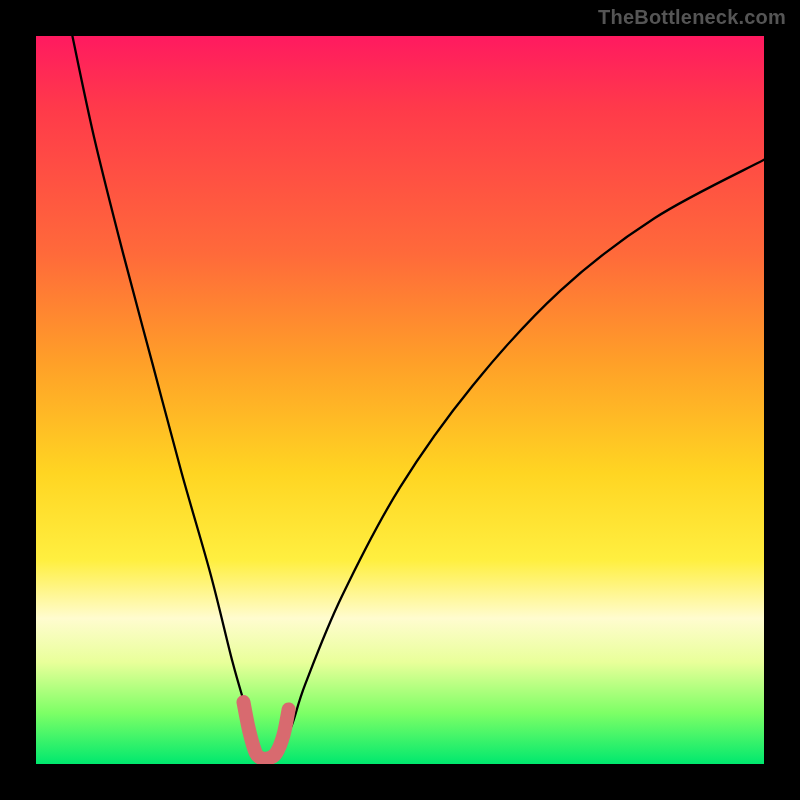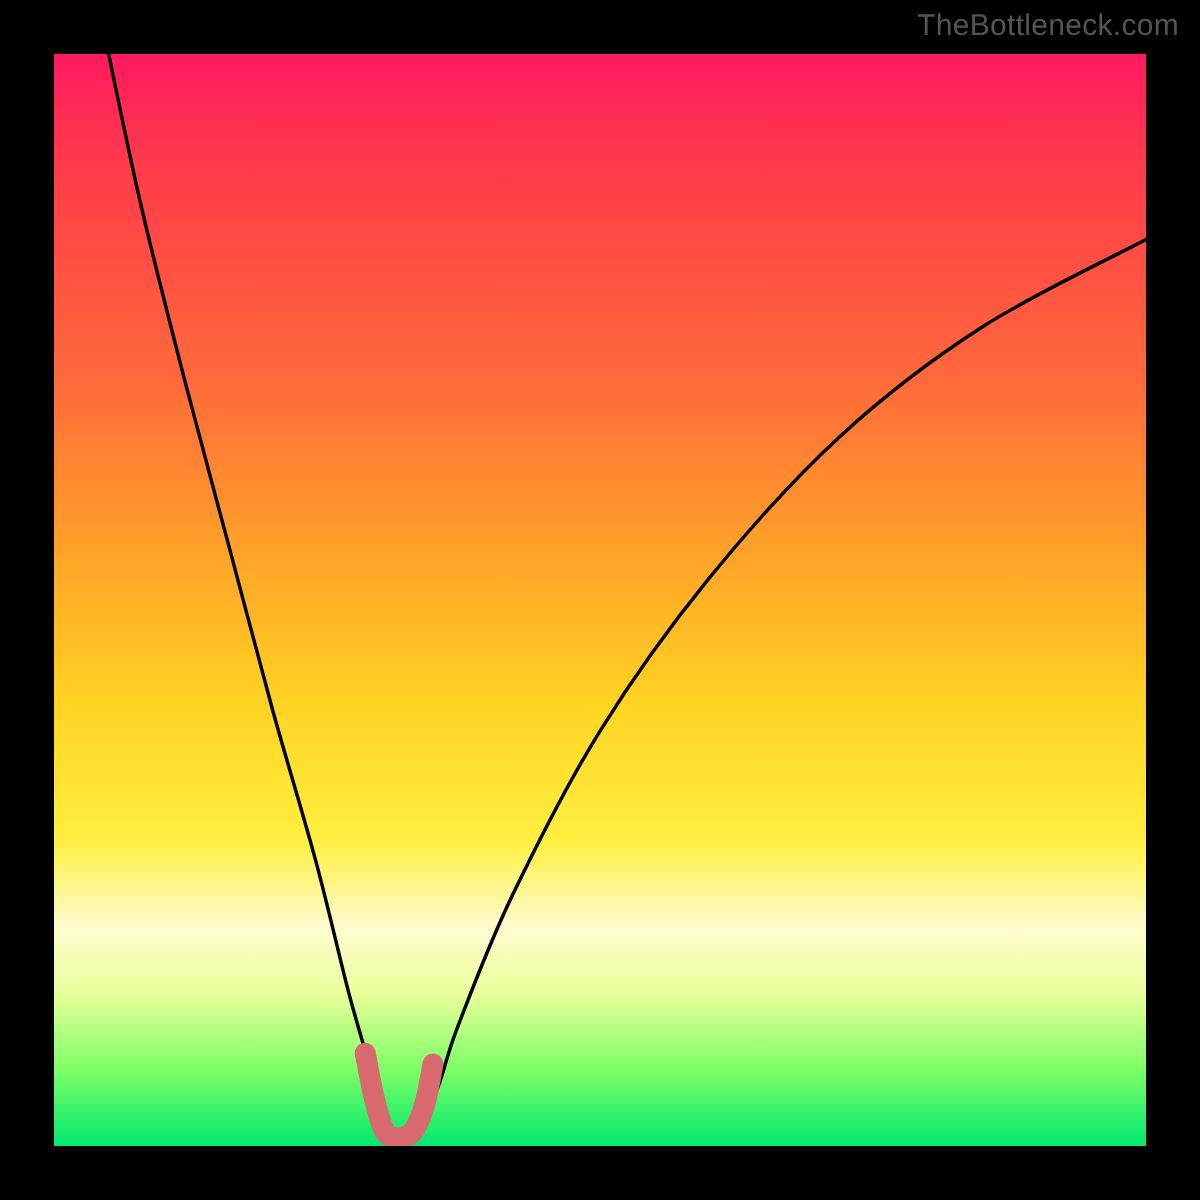--- a/index.html
+++ b/index.html
@@ -46,21 +46,21 @@
     );
   }
   .watermark {
     position: absolute;
     top: 6px;
     right: 14px;
     color: #555;
     font-family: Arial, Helvetica, sans-serif;
     font-size: 20px;
     letter-spacing: 0.2px;
-    font-weight: 400;
+    font-weight: 700;
     user-select: none;
     text-align: right;
   }
   svg.curve {
     position: absolute;
     inset: 0;
   }
 </style>
 </head>
 <body>

